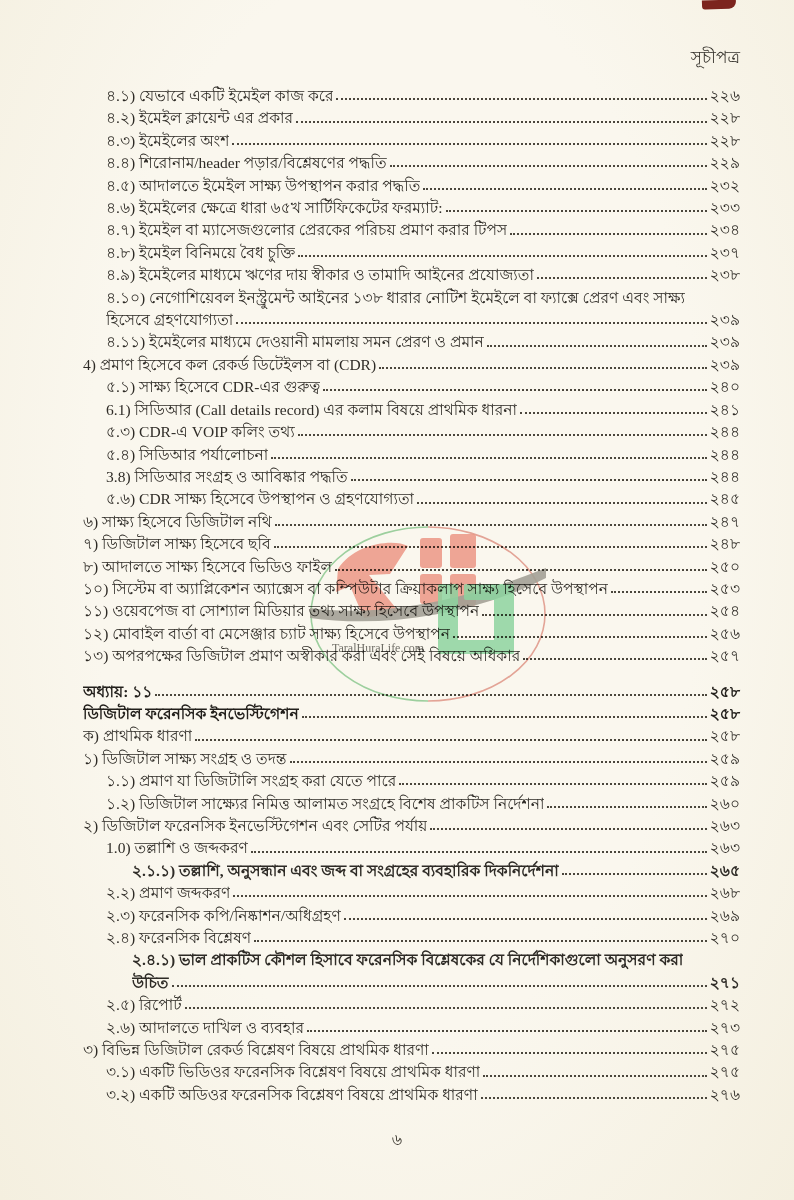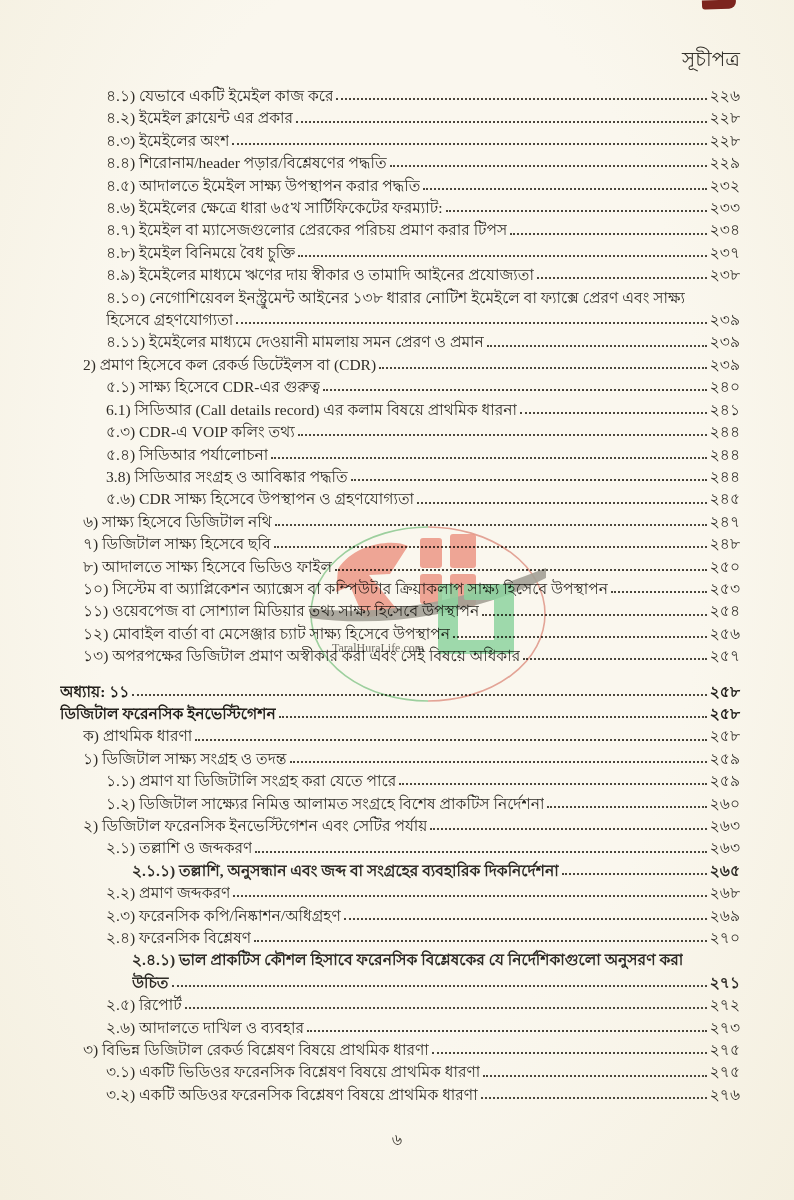--- a/index.html
+++ b/index.html
@@ -12,35 +12,35 @@
   .page{
     position:absolute;inset:0;
     background:radial-gradient(ellipse at 50% 42%, #faf7ee 55%, #f4efdf 100%);
   }
   .corner-mark{
     position:absolute;left:702px;top:0;width:34px;height:9px;
     background:#7c241e;border-radius:0 0 7px 3px;transform:rotate(-2deg);
   }
   .header{
     position:absolute;top:44px;left:60px;right:54px;
-    text-align:right;font-size:20px;color:#35322c;
+    text-align:right;font-size:17px;color:#35322c;
   }
   .toc{position:absolute;top:85px;left:60px;right:54px;}
   .row{
     display:flex;align-items:baseline;
     font-size:15.5px;line-height:22.4px;white-space:nowrap;
   }
   .row .lbl{flex:0 1 auto;overflow:hidden;}
   .row .dots{
     flex:1 1 auto;min-width:10px;height:0;
     border-bottom:2.3px dotted #4a463c;
     margin:0 3px;align-self:center;transform:translateY(3px);
   }
   .row .pg{flex:0 0 auto;text-align:right;}
-  .lvl0{padding-left:0;}
+  .lvl0{padding-left:0;margin-left:23px;}
   .lvl1{padding-left:23px;}
   .lvl2{padding-left:46px;}
   .lvl3{padding-left:72px;font-weight:bold;}
   .bold{font-weight:bold;color:#221f1b;}
   .gap{margin-top:13px;}
   .footer{
     position:absolute;bottom:46px;left:0;right:0;
     text-align:center;font-size:16px;color:#3a372f;
   }
   .watermark{
@@ -113,21 +113,21 @@
     <span class="lbl">হিসেবে গ্রহণযোগ্যতা</span>
     <span class="dots"></span>
     <span class="pg">২৩৯</span>
   </div>
       <div class="row lvl2">
     <span class="lbl">৪.১১) ইমেইলের মাধ্যমে দেওয়ানী মামলায় সমন প্রেরণ ও প্রমান</span>
     <span class="dots"></span>
     <span class="pg">২৩৯</span>
   </div>
       <div class="row lvl1">
-    <span class="lbl">2) প্রমাণ হিসেবে কল রেকর্ড ডিটেইলস বা (CDR)</span>
+    <span class="lbl">4) প্রমাণ হিসেবে কল রেকর্ড ডিটেইলস বা (CDR)</span>
     <span class="dots"></span>
     <span class="pg">২৩৯</span>
   </div>
       <div class="row lvl2">
     <span class="lbl">৫.১) সাক্ষ্য হিসেবে CDR-এর গুরুত্ব</span>
     <span class="dots"></span>
     <span class="pg">২৪০</span>
   </div>
       <div class="row lvl2">
     <span class="lbl">6.1) সিডিআর (Call details record) এর কলাম বিষয়ে প্রাথমিক ধারনা</span>
@@ -218,21 +218,21 @@
     <span class="lbl">১.২) ডিজিটাল সাক্ষ্যের নিমিত্ত আলামত সংগ্রহে বিশেষ প্রাকটিস নির্দেশনা</span>
     <span class="dots"></span>
     <span class="pg">২৬০</span>
   </div>
       <div class="row lvl1">
     <span class="lbl">২) ডিজিটাল ফরেনসিক ইনভেস্টিগেশন এবং সেটির পর্যায়</span>
     <span class="dots"></span>
     <span class="pg">২৬৩</span>
   </div>
       <div class="row lvl2">
-    <span class="lbl">২.১) তল্লাশি ও জব্দকরণ</span>
+    <span class="lbl">1.0) তল্লাশি ও জব্দকরণ</span>
     <span class="dots"></span>
     <span class="pg">২৬৩</span>
   </div>
       <div class="row lvl3">
     <span class="lbl">২.১.১) তল্লাশি, অনুসন্ধান এবং জব্দ বা সংগ্রহের ব্যবহারিক দিকনির্দেশনা</span>
     <span class="dots"></span>
     <span class="pg">২৬৫</span>
   </div>
       <div class="row lvl2">
     <span class="lbl">২.২) প্রমাণ জব্দকরণ</span>

